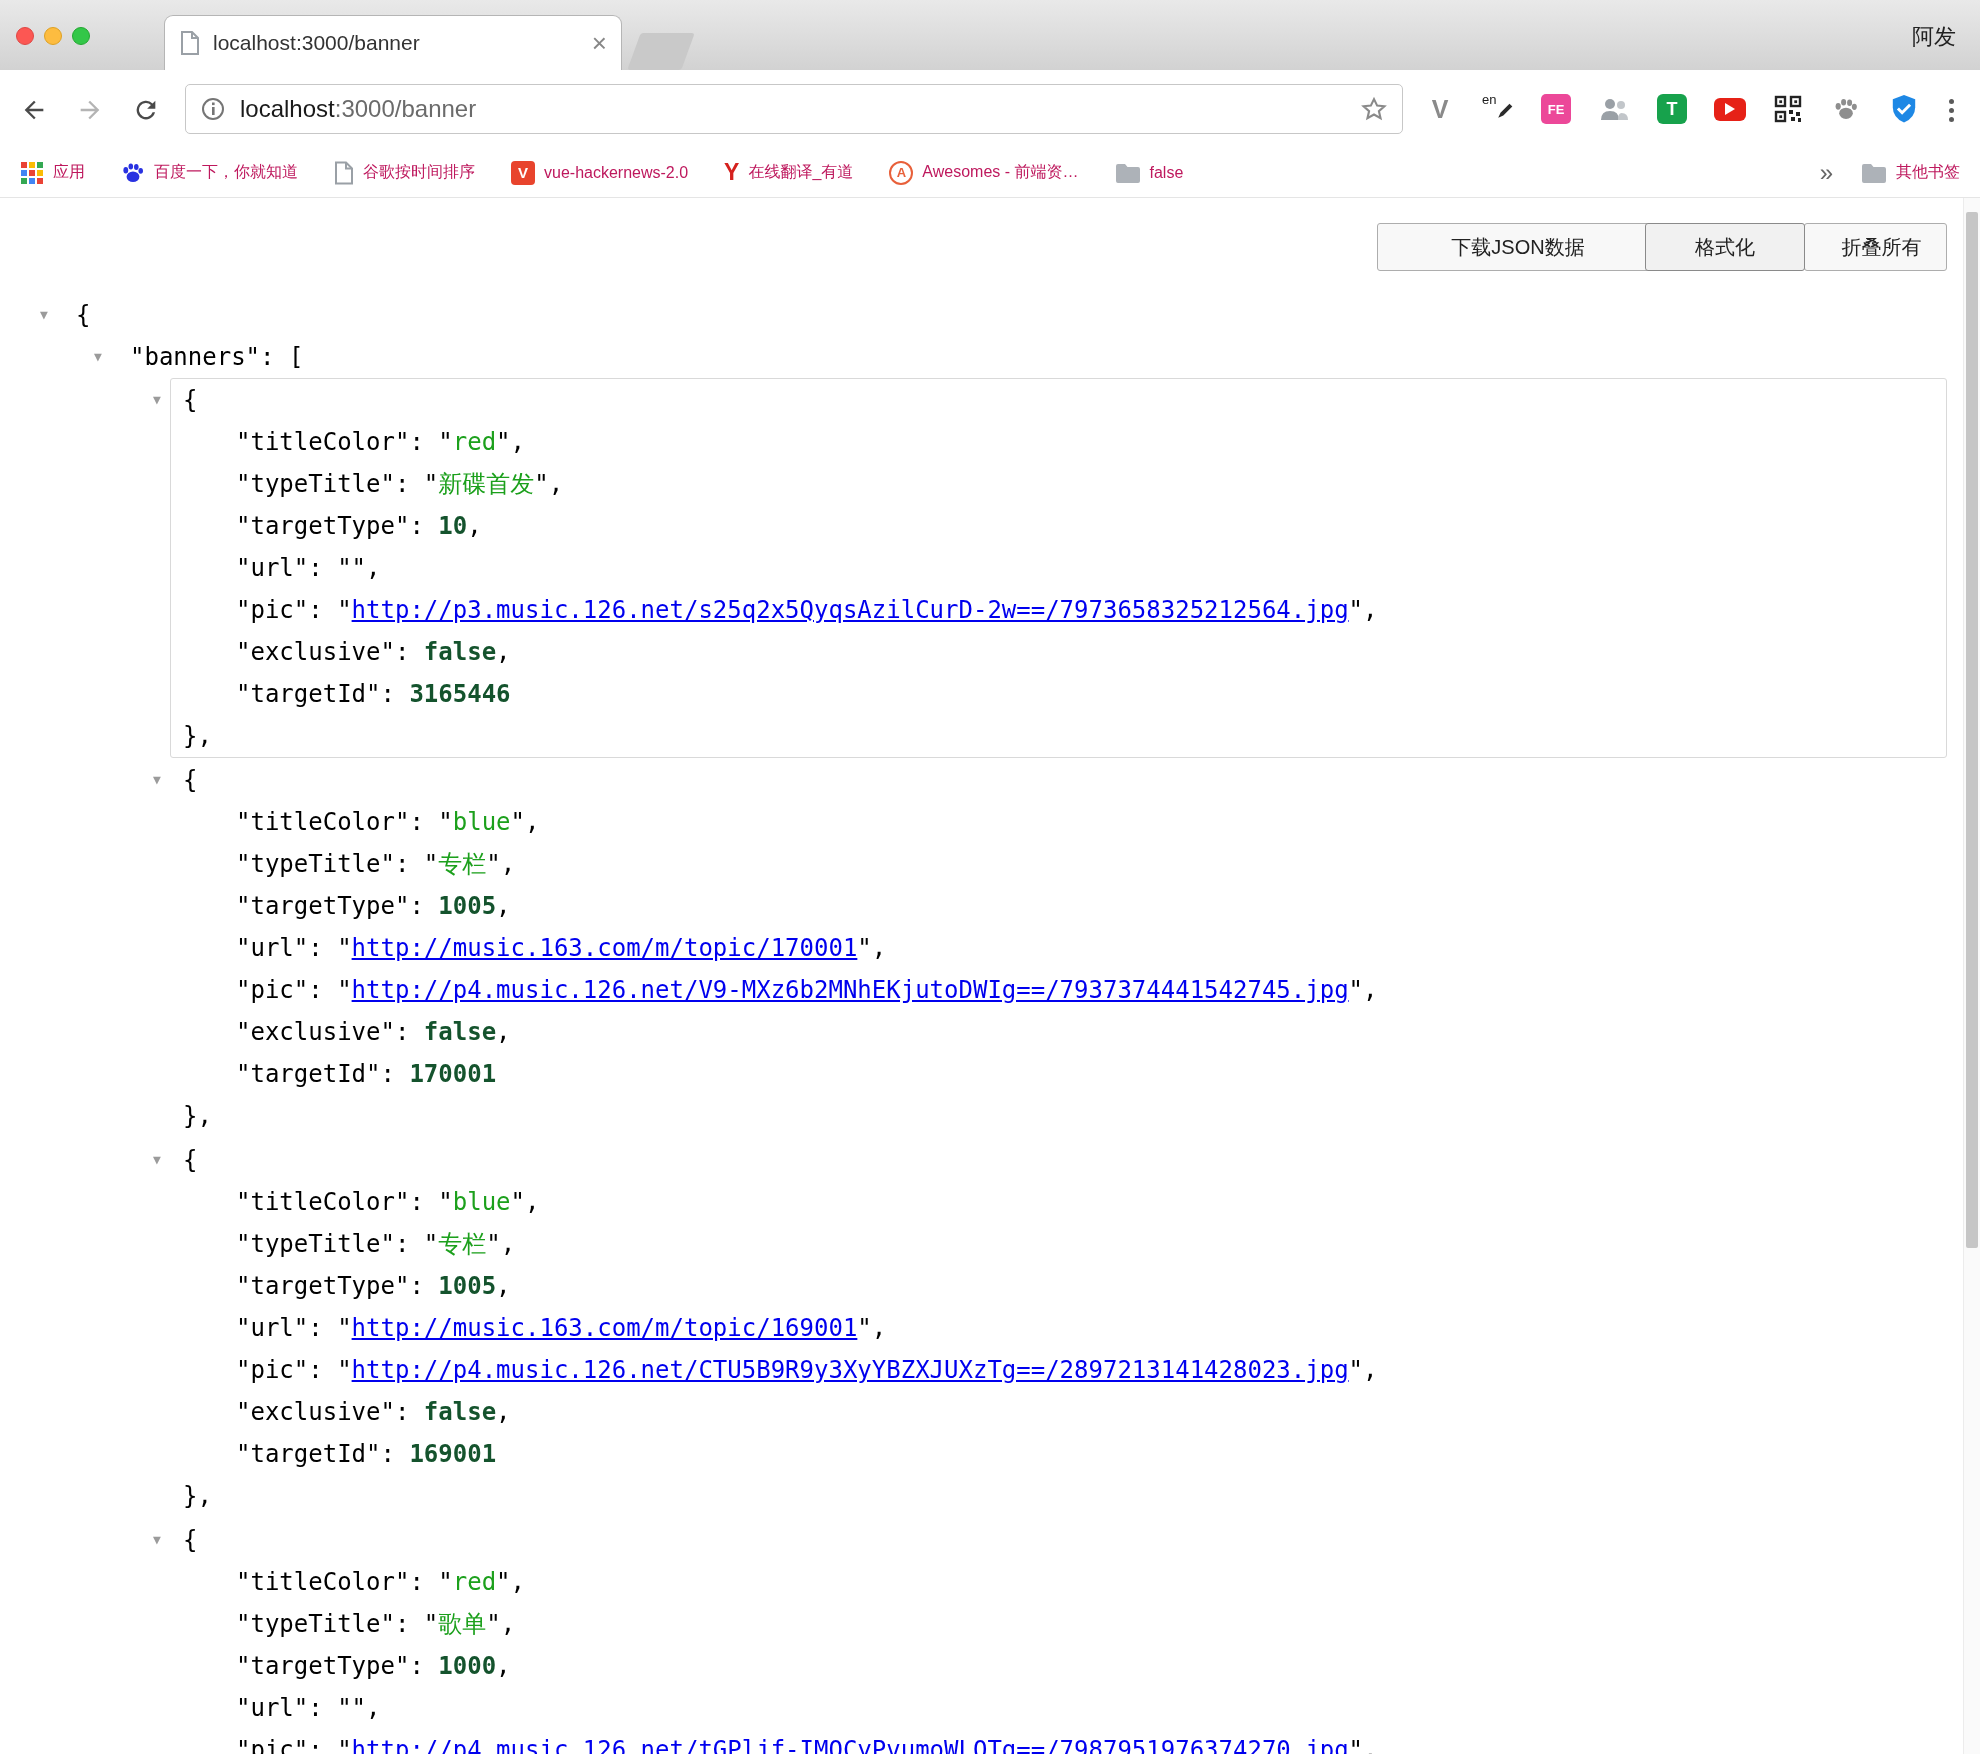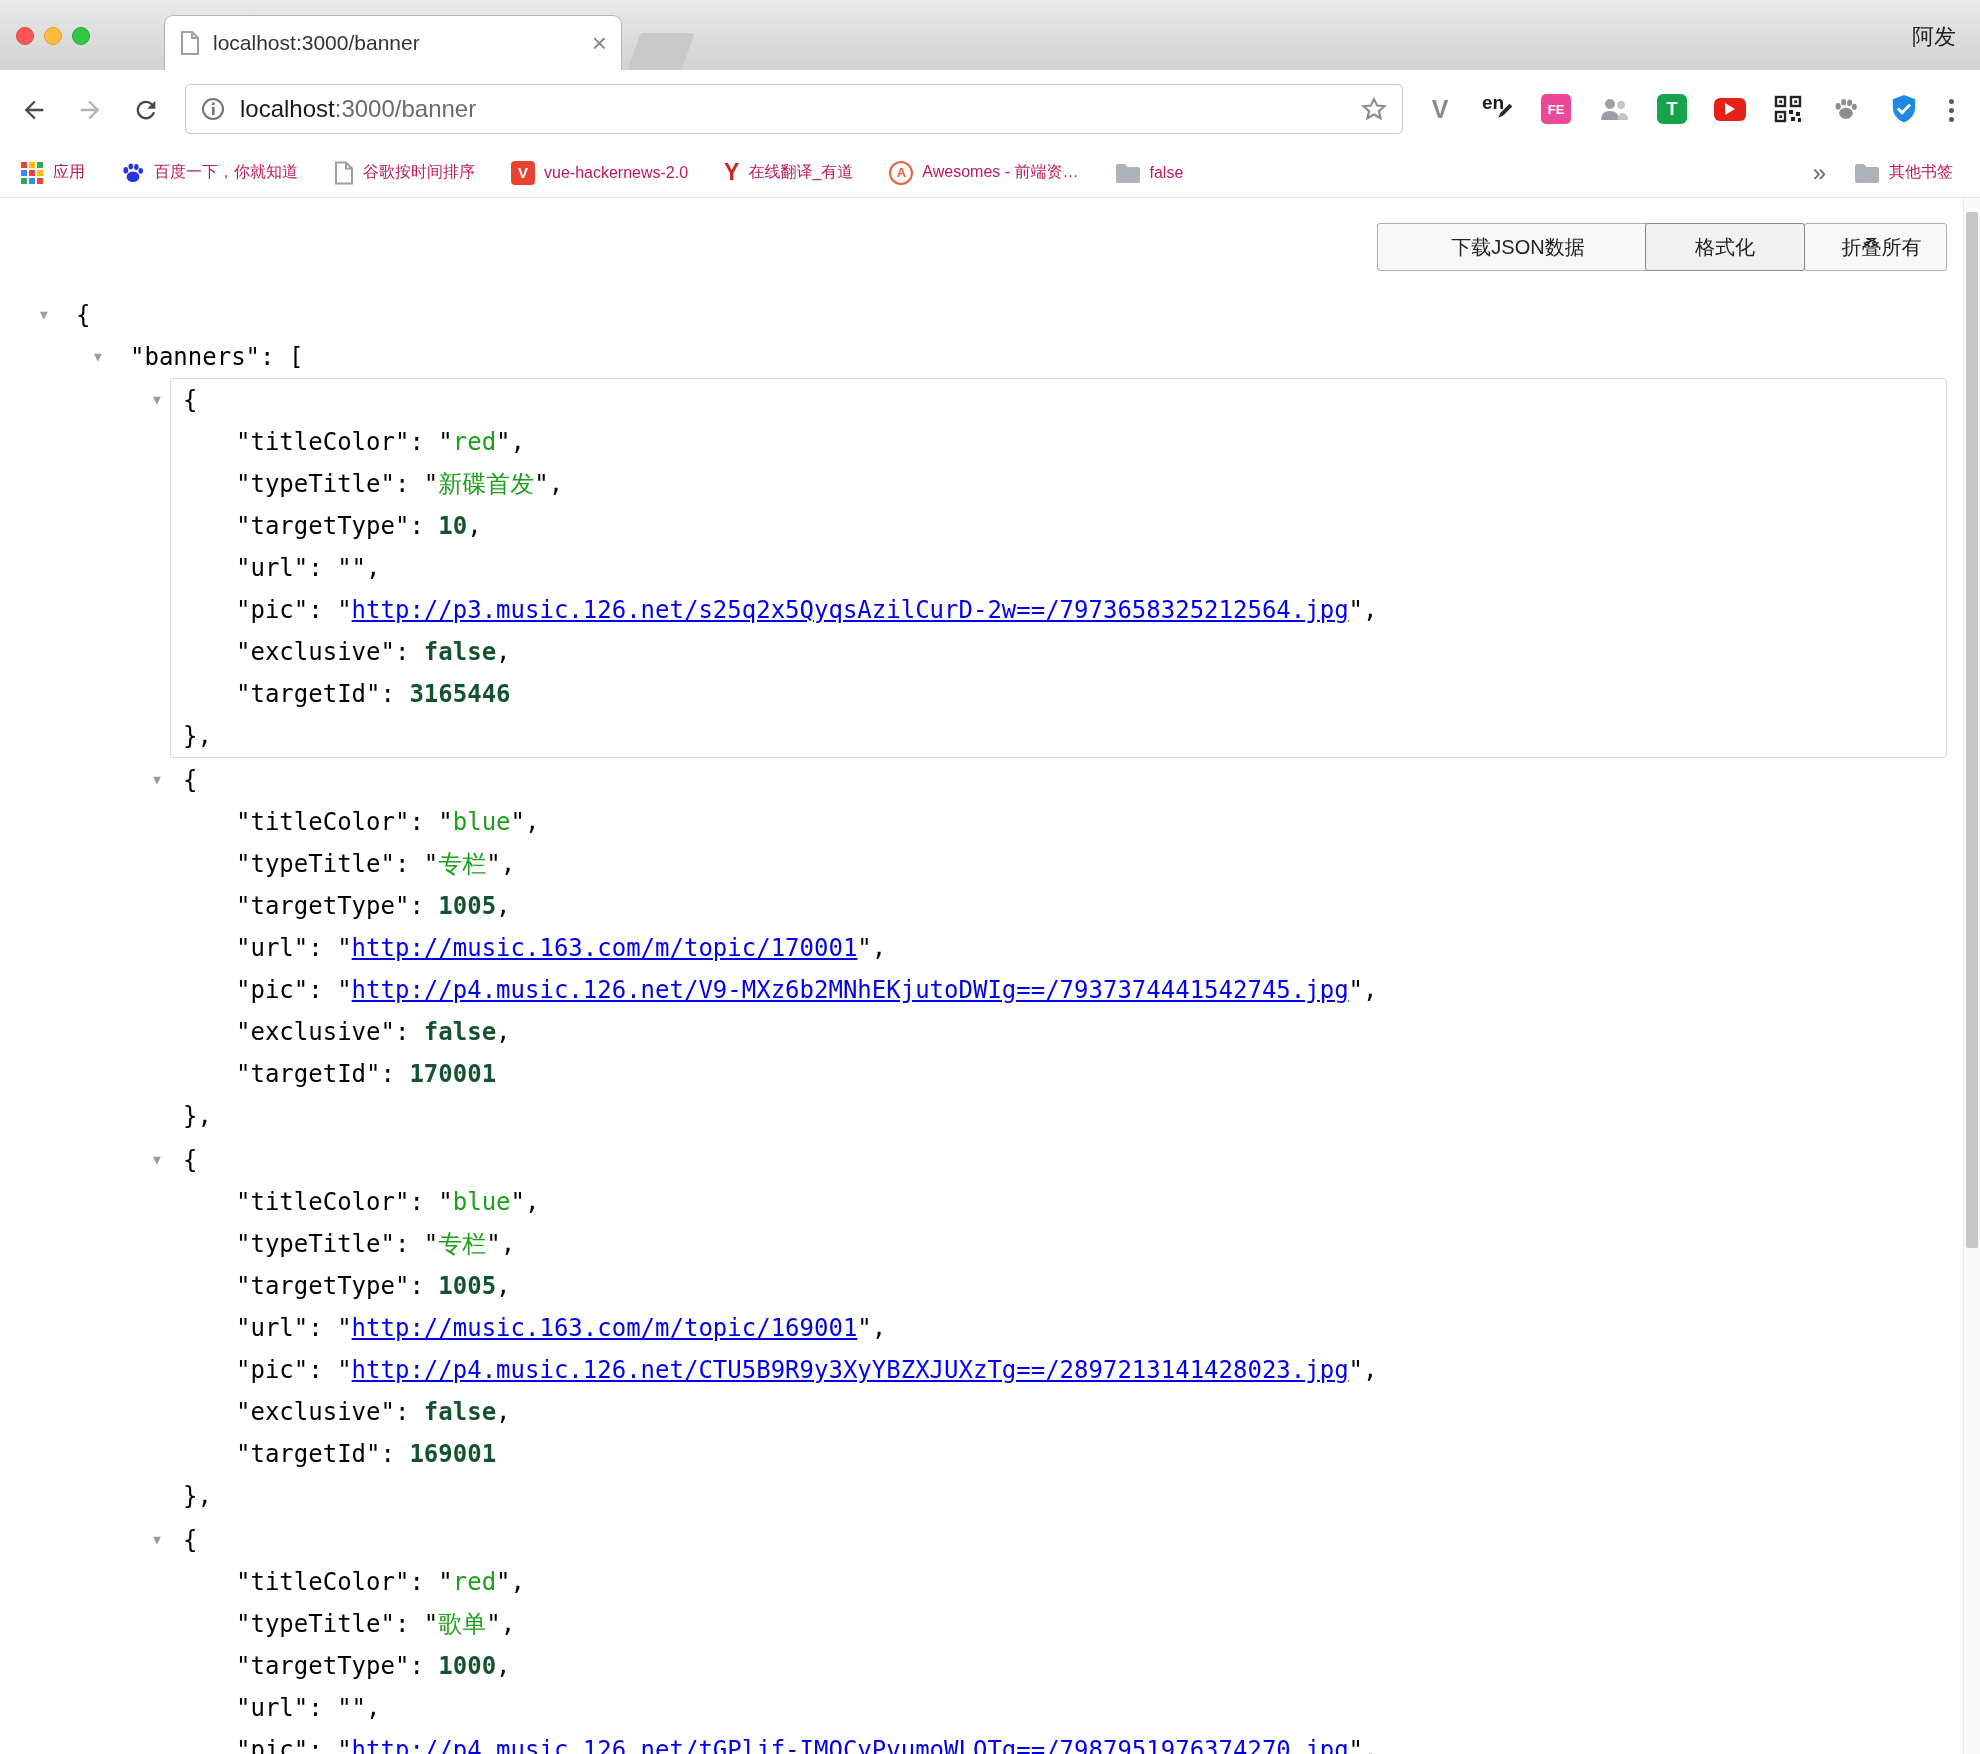--- a/index.html
+++ b/index.html
@@ -36,21 +36,21 @@
     position:absolute; left:185px; top:14px; width:1218px; height:50px;
     border:1px solid #C7C7C7; border-radius:5px; background:#fff;
     display:flex; align-items:center; padding:0 14px;
   }
   .url { flex:1; margin-left:14px; font-size:24px; white-space:nowrap; overflow:hidden; }
   .url-host { color:#1A1A1A; }
   .url-path { color:#6B6B6B; }
   .ext-icons { position:absolute; left:1424px; top:0; height:78px; display:flex; align-items:center; gap:26px; }
   .ext { width:32px; height:32px; display:flex; align-items:center; justify-content:center; position:relative; }
   .vimium-v { font-size:25px; font-weight:bold; color:#8A8A8A; font-family:"Liberation Sans",sans-serif; }
-  .translate-en { position:absolute; top:-1px; left:0; font-size:19px; font-weight:bold; color:#1b1b1b; }
+  .translate-en { position:absolute; top:-1px; left:0; font-size:13px; font-weight:normal; color:#1b1b1b; }
   .translate-pen { position:absolute; right:0; bottom:1px; }
   .fe-badge { width:30px; height:30px; border-radius:5px; background:#ec4899; color:#fff; font-size:13px; font-weight:bold; display:flex; align-items:center; justify-content:center; }
   .tm-badge { width:30px; height:30px; border-radius:6px; background:#17A24C; color:#fff; font-size:18px; font-weight:bold; display:flex; align-items:center; justify-content:center; }
   .yt-badge { width:32px; height:23px; border-radius:6px; background:#E62117; display:flex; align-items:center; justify-content:center; }
   .yt-play { width:0; height:0; border-left:10px solid #fff; border-top:6px solid transparent; border-bottom:6px solid transparent; }
   .menu-btn { position:absolute; left:1936px; top:22px; width:30px; height:36px; display:flex; flex-direction:column; align-items:center; justify-content:center; gap:4px; background:none; border:none; }
   .menu-btn i { width:5px; height:5px; border-radius:50%; background:#5A5A5A; }
 
   
   .bookmarks { height:50px; background:#fff; border-bottom:1px solid #E5E5E5; display:flex; align-items:center; padding:0 20px; }
@@ -281,21 +281,21 @@
   <div class="bm">
     <span class="bmicon">
       <svg width="26" height="22" viewBox="0 0 26 22">
           <path d="M1 4 Q1 2 3 2 H10 L12.5 5 H23 Q25 5 25 7 V19 Q25 21 23 21 H3 Q1 21 1 19 Z" fill="#ADB2B8"></path>
         </svg>
     </span>
     <span class="bmlabel">false</span>
   </div>
   <div class="bm-right">
     <span class="chev">»</span>
-    <div class="bm" style="margin-right:7px;">
+    <div class="bm" style="margin-right:0;">
       <span class="bmicon">
         <svg width="26" height="22" viewBox="0 0 26 22">
             <path d="M1 4 Q1 2 3 2 H10 L12.5 5 H23 Q25 5 25 7 V19 Q25 21 23 21 H3 Q1 21 1 19 Z" fill="#ADB2B8"></path>
           </svg>
       </span>
       <span class="bmlabel">其他书签</span>
     </div>
   </div>
 </div>
 

